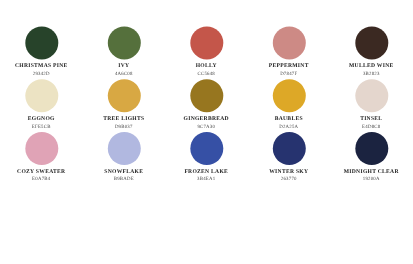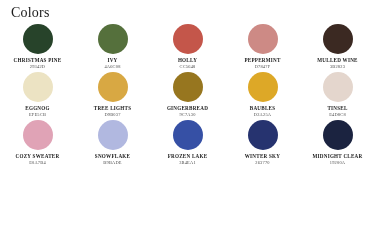--- a/index.html
+++ b/index.html
@@ -86,21 +86,20 @@
     color: #4a4a4a;
     white-space: nowrap;
     line-height: 1.1;
   }
 </style>
 </head>
 <body>
 
 <div class="palette-card">
 
-  <div class="brand-logo">Colors</div>
 
   <div class="swatch-grid">
 
     <div class="swatch-row">
       <div class="swatch-cell">
         <div class="swatch-dot" style="background-color: rgb(39, 67, 42);"></div>
         <div class="swatch-name">CHRISTMAS PINE</div>
         <div class="swatch-hex">29342D</div>
       </div>
       <div class="swatch-cell">

